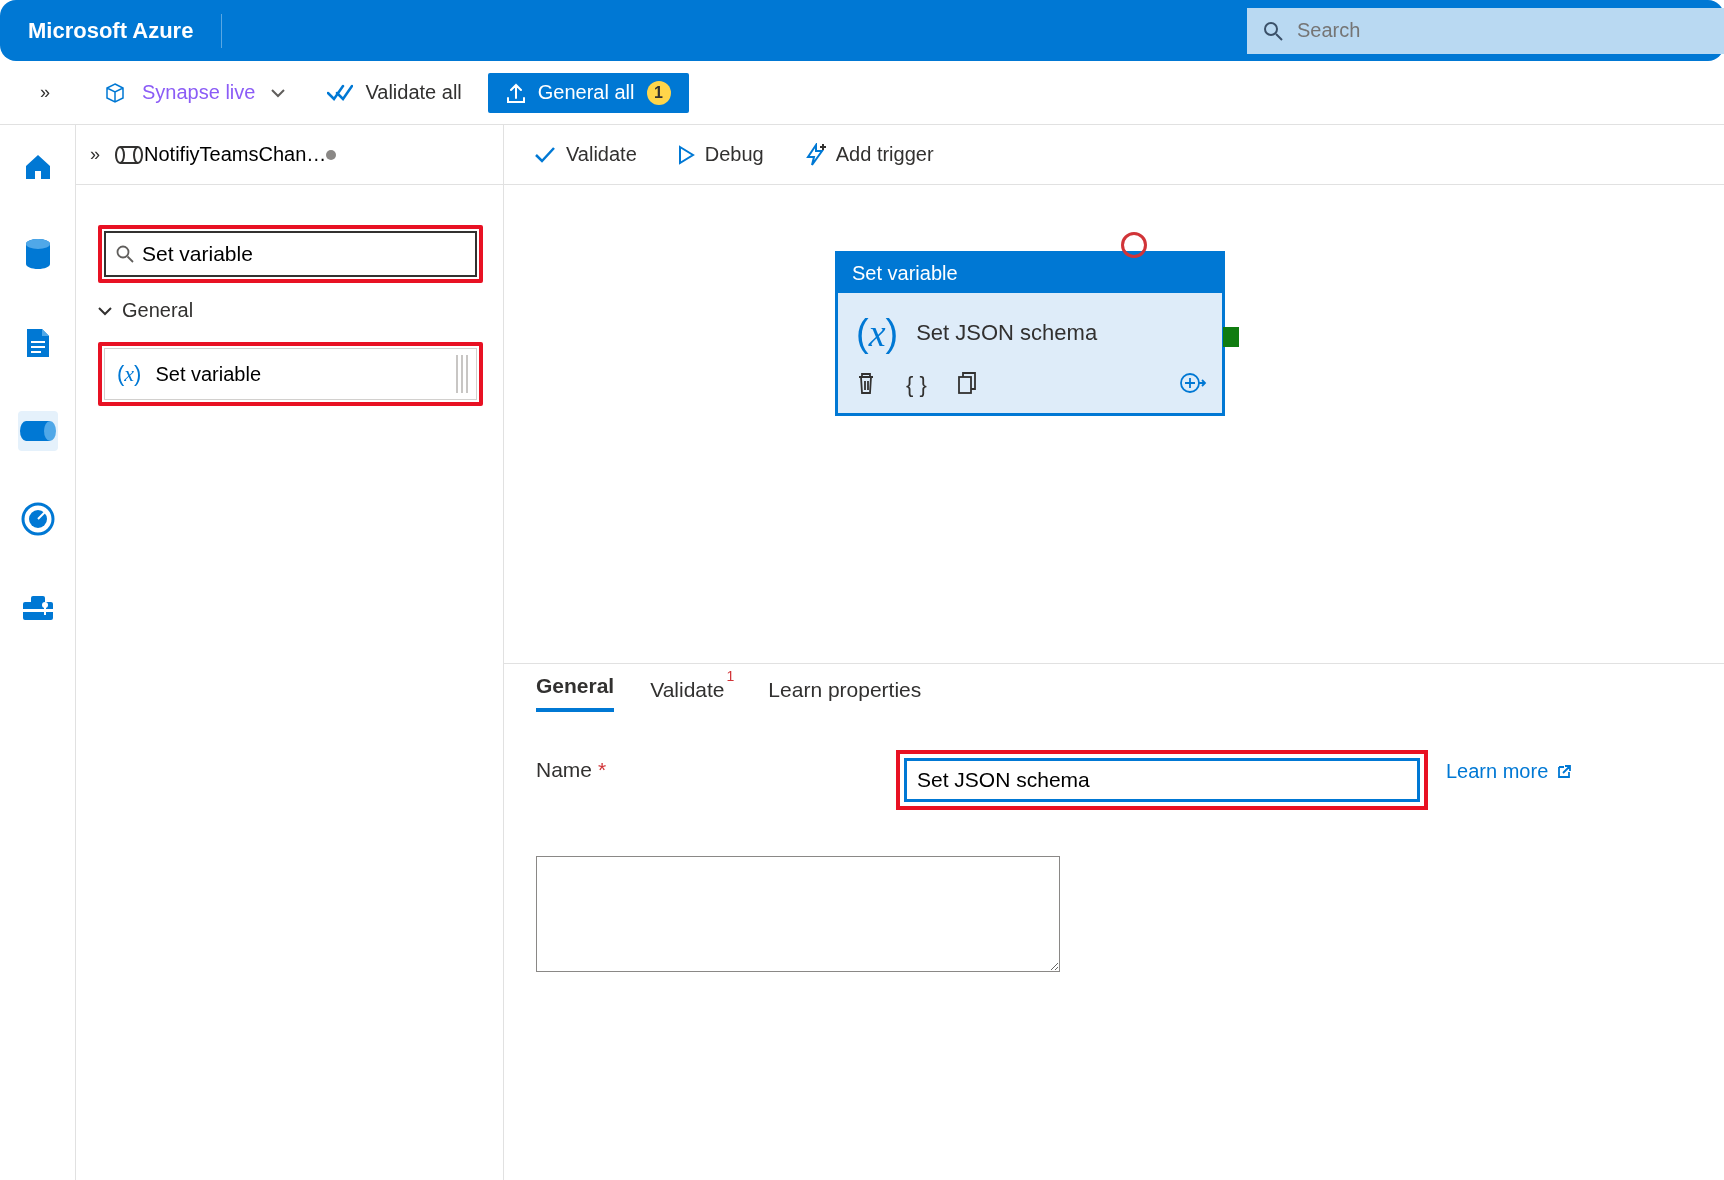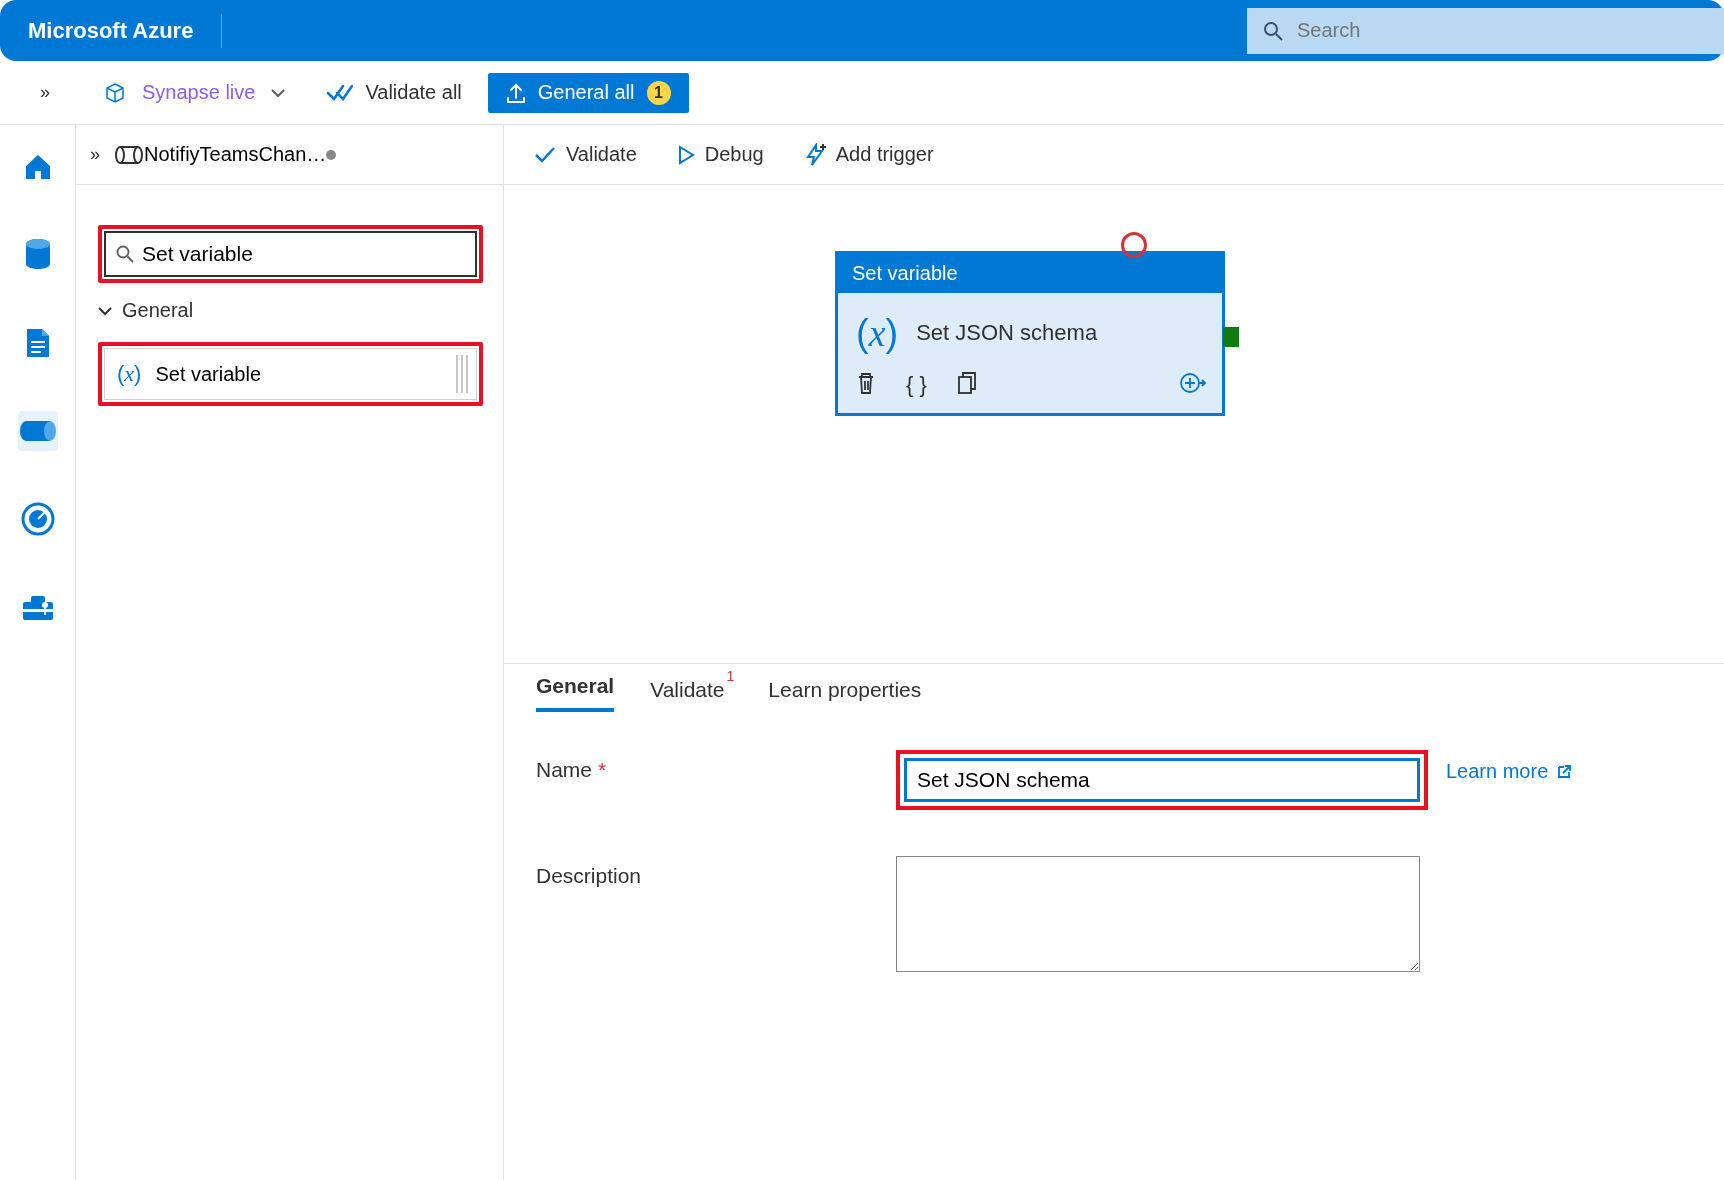--- a/index.html
+++ b/index.html
@@ -283,20 +283,19 @@
               </div>
             </div>
             <a class="learn">
               <span>Learn more</span>
               <svg width="16" height="16" viewBox="0 0 16 16">
                   <path d="M3 3h5M3 3v10h10V8M9 2h5v5M14 2L7 9" stroke="#0078d4" stroke-width="1.8" fill="none"></path>
                 </svg>
             </a>
           </div>
           <div class="row">
-            <label>Description</label>
             <textarea class="desc" style=""></textarea>
           </div>
         </div>
       </div>
     </div>
   </div>
 </div>
 
 </body></html>

